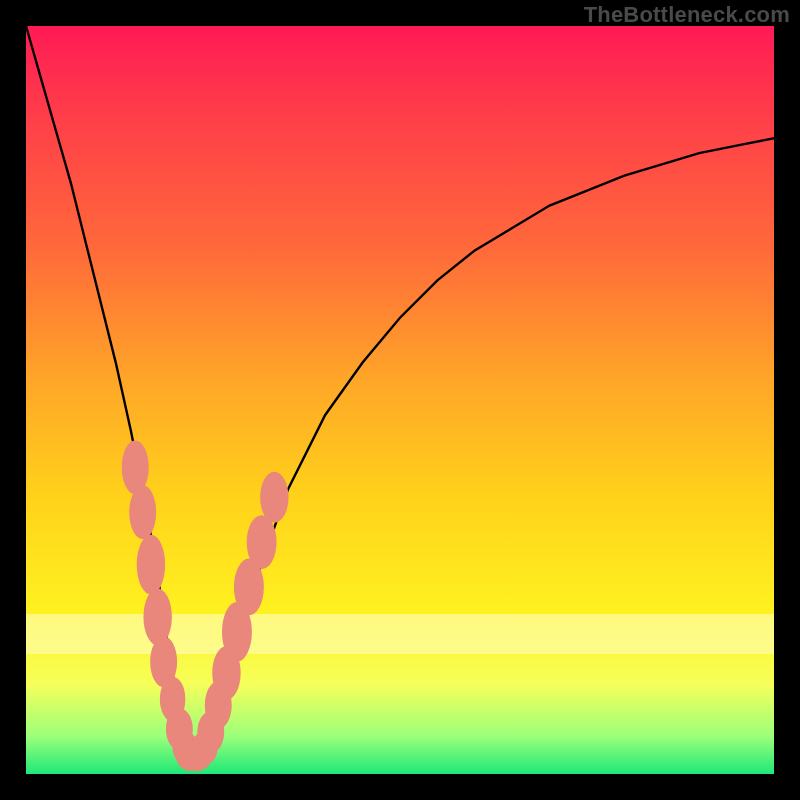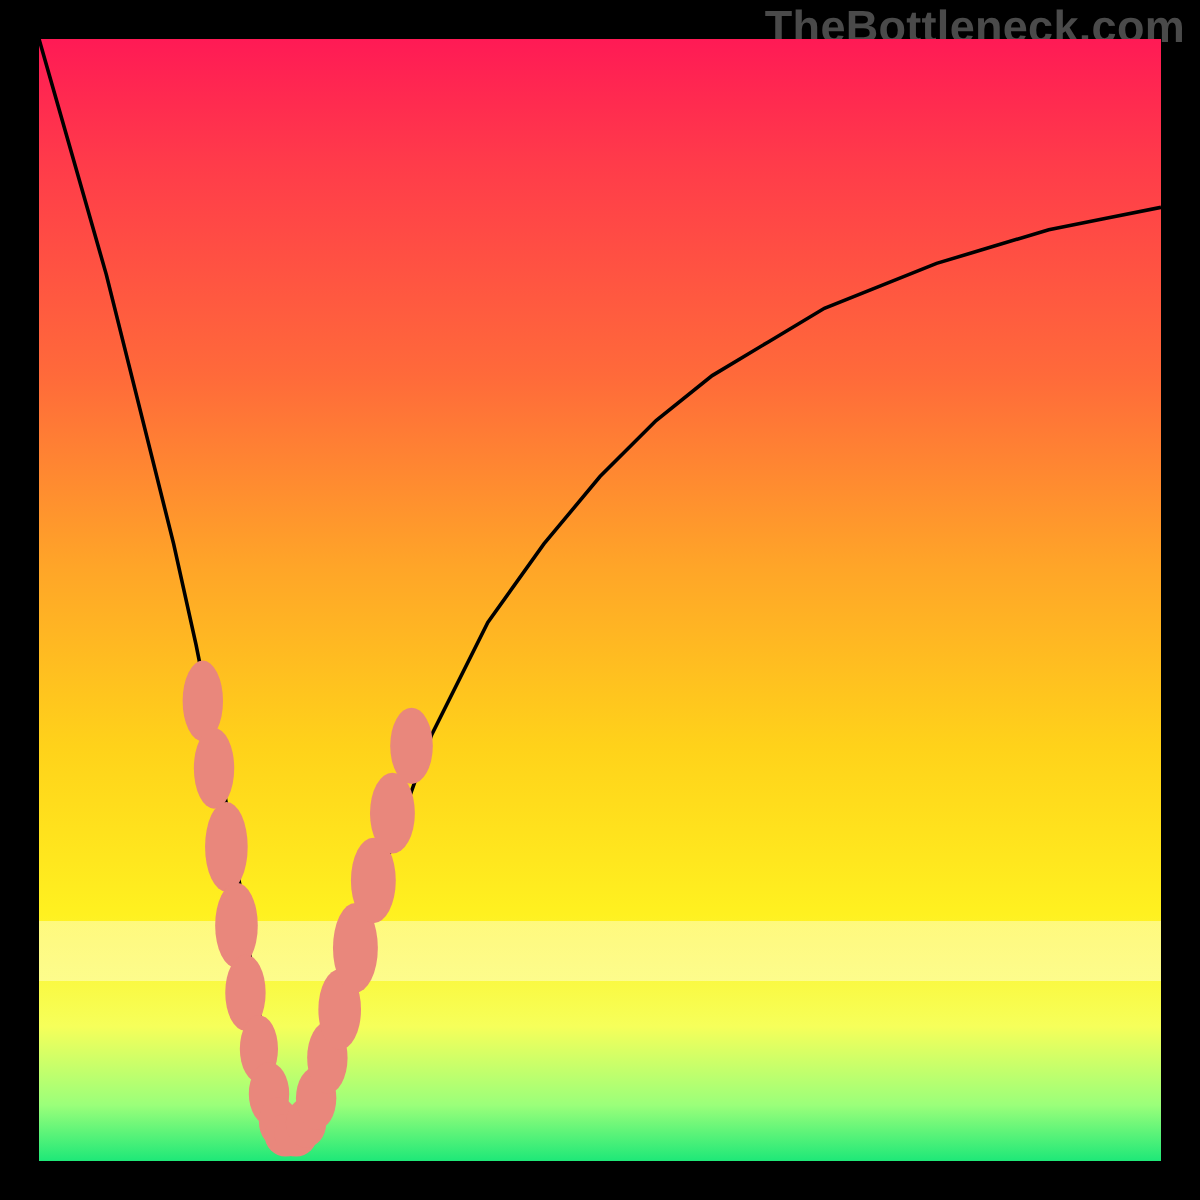--- a/index.html
+++ b/index.html
@@ -47,21 +47,21 @@
         #9bff7a 95%,
         #1ee878 100%
       );
   }
   .watermark {
     position: absolute;
     top: 2px;
     right: 10px;
     color: #4a4a4a;
     font-weight: 700;
-    font-size: 30px;
+    font-size: 22px;
     letter-spacing: 0.2px;
     user-select: none;
   }
   svg.curve {
     position: absolute;
     inset: 0;
   }
   .curve-path {
     fill: none;
     stroke: #000;

